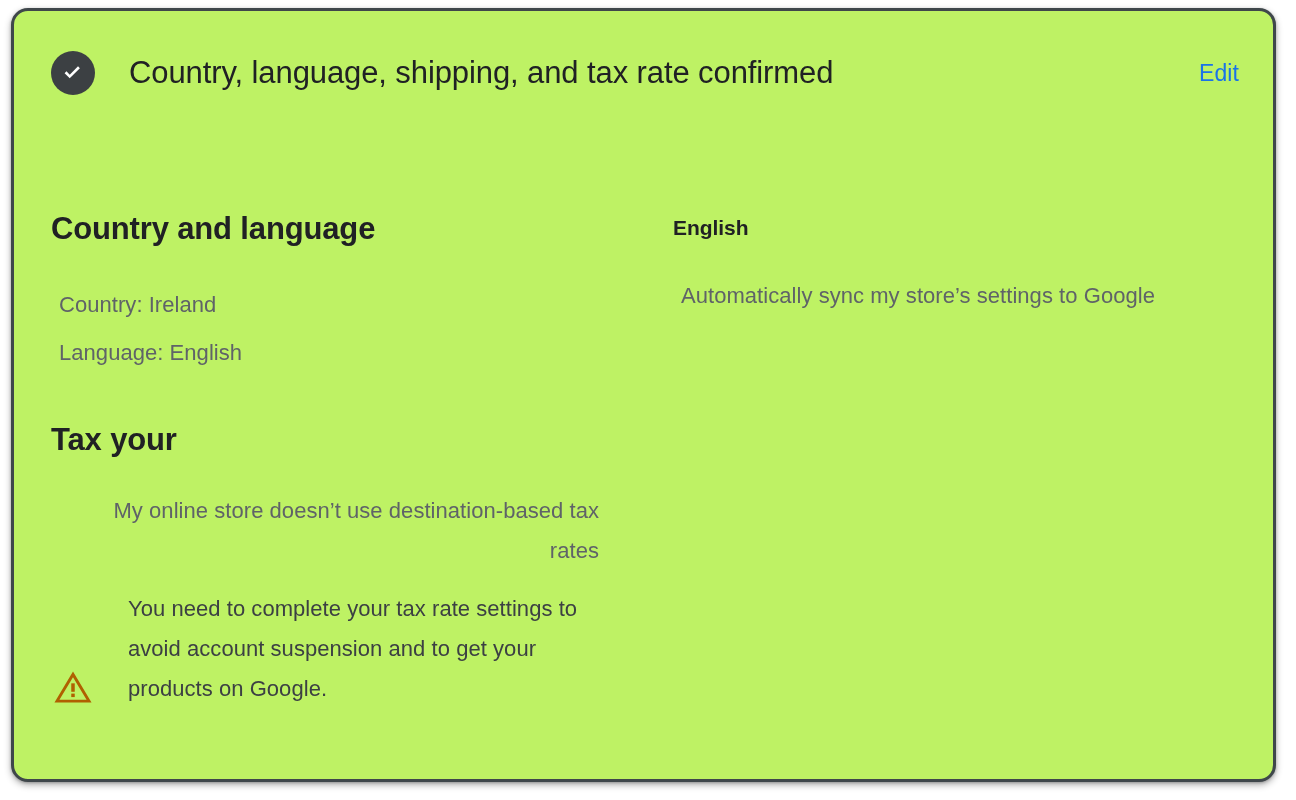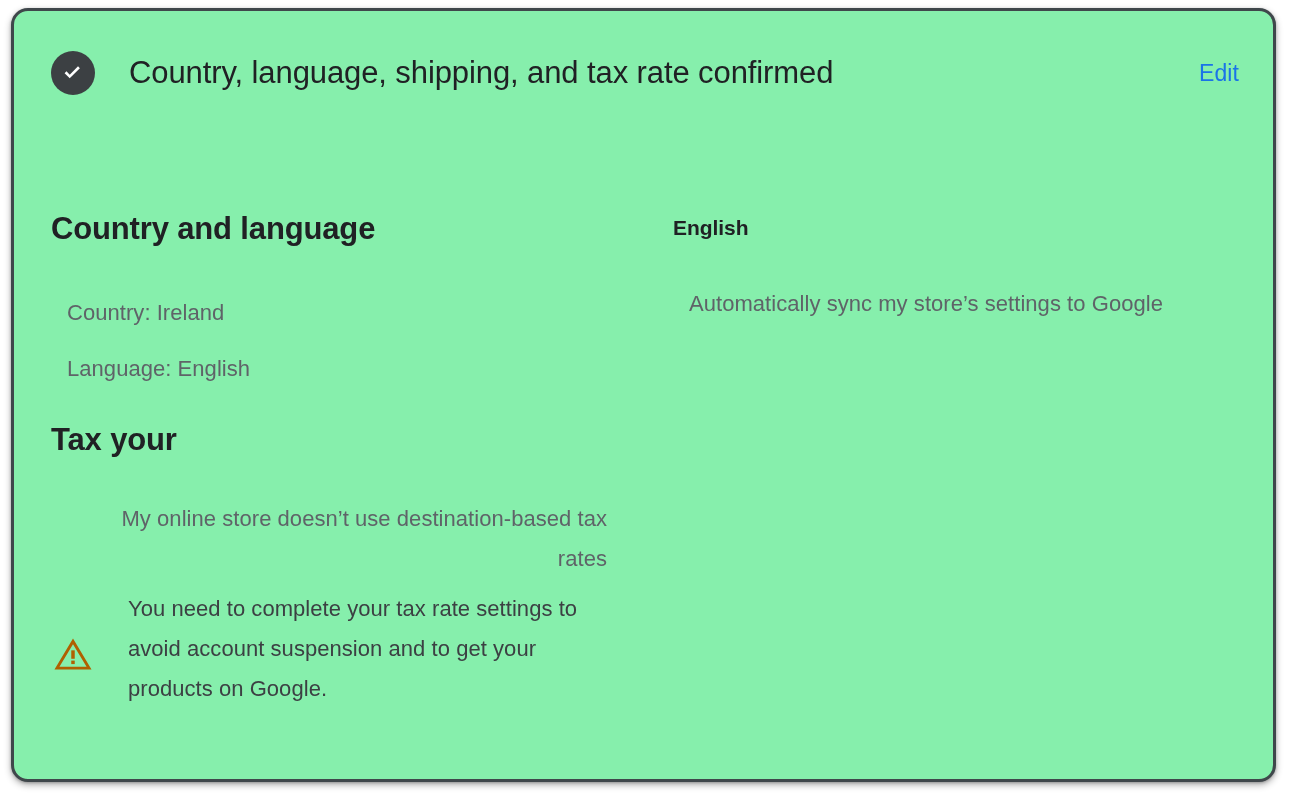--- a/index.html
+++ b/index.html
@@ -17,21 +17,21 @@
   }
 
   
   .card {
     position: absolute;
     left: 11px;
     top: 8px;
     width: 1265px;
     height: 774px;
     box-sizing: border-box;
-    background: #86efac;
+    background: #bef264;
     border: 3px solid #3f474b;
     border-radius: 17px;
     box-shadow: 0 3px 7px rgba(0,0,0,0.30), 0 1px 3px rgba(0,0,0,0.22);
   }
 
   
   .card-header {
     position: absolute;
     left: 0;
     top: 0;
@@ -114,21 +114,21 @@
     line-height: 28px;
     color: #202124;
     margin: 0;
     letter-spacing: -0.05px;
   }
   .sect-body {
     font-size: 22px;
     font-weight: 400;
     line-height: 40px;
     color: #5f6368;
-    margin: 16px;
+    margin: 8px;
     letter-spacing: 0.05px;
   }
   .sect-body.wrap {
     line-height: 40px;
     max-width: 540px;
   }
 
   
   .pos-country-head   { position:absolute; top: 82px;  left: 0; }
   .pos-country-body   { position:absolute; top: 146px; left: 0; }
@@ -136,21 +136,21 @@
   .pos-tax-body       { position:absolute; top: 352px; left: 0; width: 540px; text-align: right; }
   .pos-ship-head      { position:absolute; top: 83px;  left: 0; }
   .pos-ship-body      { position:absolute; top: 137px; left: 0; width: 540px; }
 
   
   .warning-note {
     position: absolute;
     top: 458px;
     left: 0;
     display: flex;
-    align-items: center;
+    align-items: flex-end;
     width: 560px;
   }
   .warning-icon {
     flex: 0 0 auto;
     width: 44px;
     height: 44px;
     margin-top: 10px;
     display: block;
   }
   .warning-icon svg { display: block; }

